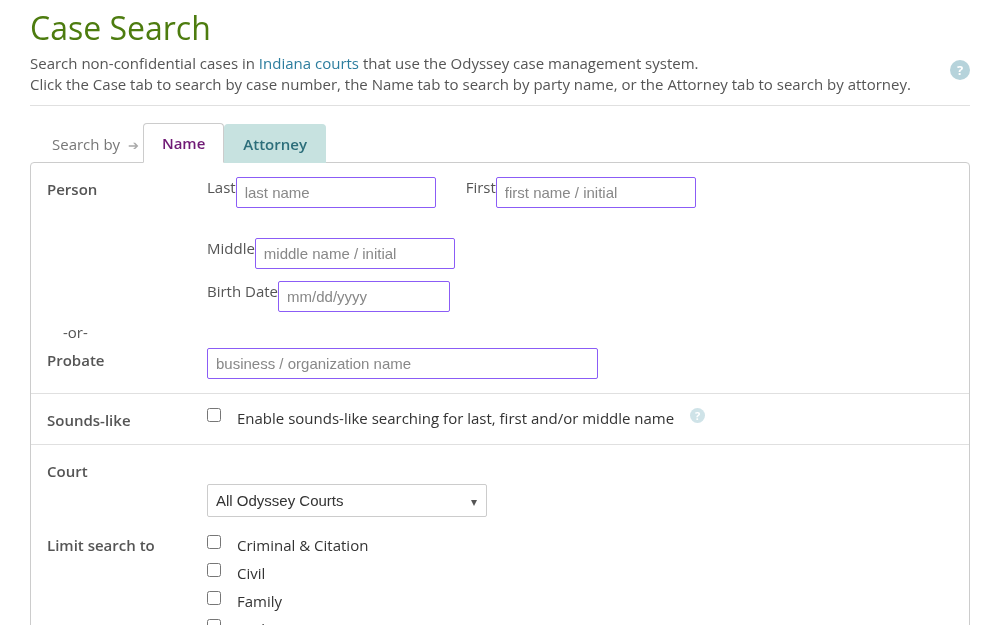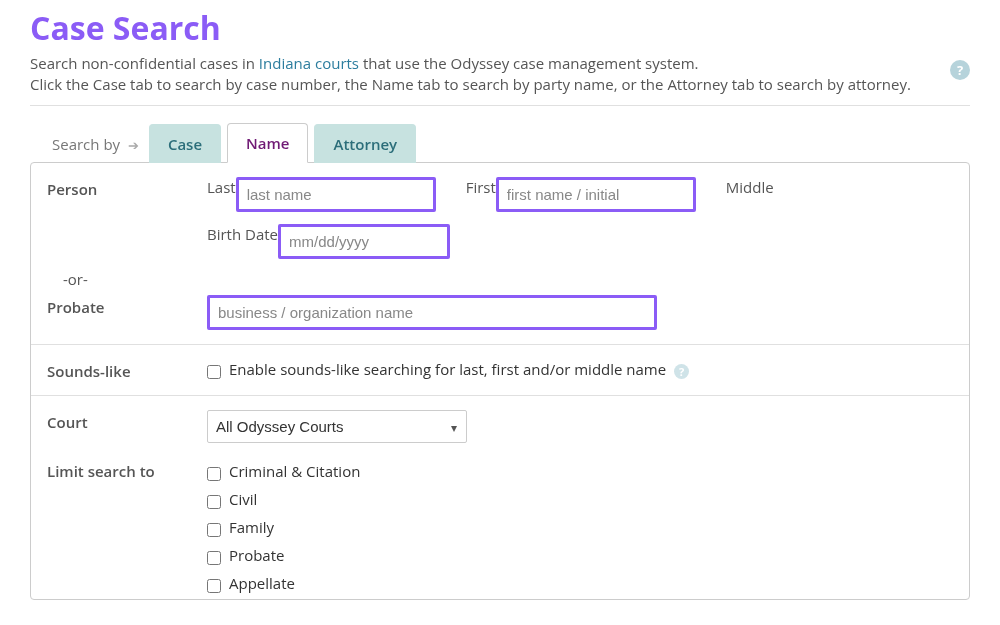--- a/index.html
+++ b/index.html
@@ -7,22 +7,22 @@
     font-family: "Segoe UI", "Open Sans", Arial, sans-serif;
     color: #444;
     background: #fff;
     font-size: 15px;
   }
   .page {
     padding: 0 30px 20px 30px;
     position: relative;
   }
   h1 {
-    font-weight: 700;
-    color: #8b5cf6;
+    font-weight: 400;
+    color: #4d7c0f;
     font-size: 32px;
     margin: 6px 0 4px 0;
   }
   .intro {
     color: #555;
     line-height: 1.4;
     margin-bottom: 10px;
   }
   .intro a {
     color: #2c7d9e;
@@ -41,21 +41,20 @@
     font-weight: bold;
     text-align: center;
     line-height: 20px;
     cursor: pointer;
   }
   .hr { border-top:1px solid #e0e0e0; margin-bottom:16px; }
 
   .tabs-row {
     display: flex;
     align-items: flex-end;
-    gap: 6px;
     padding-left: 18px;
   }
   .search-by-label {
     color: #777;
     font-size: 15px;
     padding: 8px 4px;
   }
   .arrow {
     color: #aaa;
     font-size: 13px;
@@ -110,62 +109,63 @@
     gap: 30px;
     flex-wrap: wrap;
   }
   .field { display: flex; flex-direction: row; }
   .field label {
     color: #555;
     margin-bottom: 4px;
     font-size: 15px;
   }
   input[type=text] {
-    border: 3px solid #8b5cf6;
+    border: 1px solid #8b5cf6;
     padding: 6px 8px;
     font-size: 15px;
     color: #333;
     background: #fff;
     border-radius: 2px;
   }
   input::placeholder { color: #888; }
   .w-name { width: 200px; }
   .w-date { width: 172px; }
-  .w-biz  { width: 450px; }
+  .w-biz  { width: 391px; }
 
   .or-row {
     padding-left: 16px;
     color: #555;
     font-style: normal;
     margin: 10px 0 6px 0;
   }
 
   .checkbox-line {
     display: flex;
-    align-items: flex-end;
-    gap: 8px;
+    align-items: flex-start;
+    gap: 16px;
     color: #333;
   }
   .checkbox-line input { width: 14px; height:14px; }
   .mini-help {
     display:inline-block;
     width: 15px; height: 15px;
     border-radius:50%;
     background:#cfe3e8;
     color:#fff;
     font-size:11px;
     font-weight:bold;
     text-align:center;
     line-height:15px;
     cursor:pointer;
   }
 
   .select-wrap {
     position: relative;
-    width: 260px;
+    width: 280px;
+    margin-top: 25px;
   }
   .select-wrap select {
     width: 100%;
     padding: 7px 8px;
     font-size: 15px;
     border: 1px solid #ccc;
     background:#fff;
     color:#333;
     appearance:none;
     border-radius:2px;
@@ -197,41 +197,41 @@
     <span>Click the Case tab to search by case number, the Name tab to search by party name, or the Attorney tab to search by attorney.</span>
   </p>
   <div class="help-circle">?</div>
   <div class="hr"></div>
 
   <div class="tabs-row">
     <span class="search-by-label">
       <span>Search by</span>
       <span class="arrow">➔</span>
     </span>
-    <div class="tab">Case</div>
     <div class="tab active">Name</div>
     <div class="tab">Attorney</div>
   </div>
 
   <div class="panel">
 
     <div class="section">
       <div class="form-row">
         <div class="label-col">Person</div>
         <div class="fields-col">
           <div class="field">
             <label>Last</label>
             <input type="text" class="w-name" placeholder="last name" style="">
           </div>
           <div class="field">
             <label>First</label>
             <input type="text" class="w-name" placeholder="first name / initial" style="">
           </div>
           <div class="field">
             <label>Middle</label>
+            <input type="text" class="w-name" placeholder="middle name / initial" style="">
           </div>
         </div>
       </div>
       <div class="form-row" style="margin-top:12px;justify-content:flex-end;">
         <div class="label-col"></div>
         <div class="fields-col">
           <div class="field">
             <label>Birth Date</label>
             <input type="text" class="w-date" placeholder="mm/dd/yyyy" style="">
           </div>

